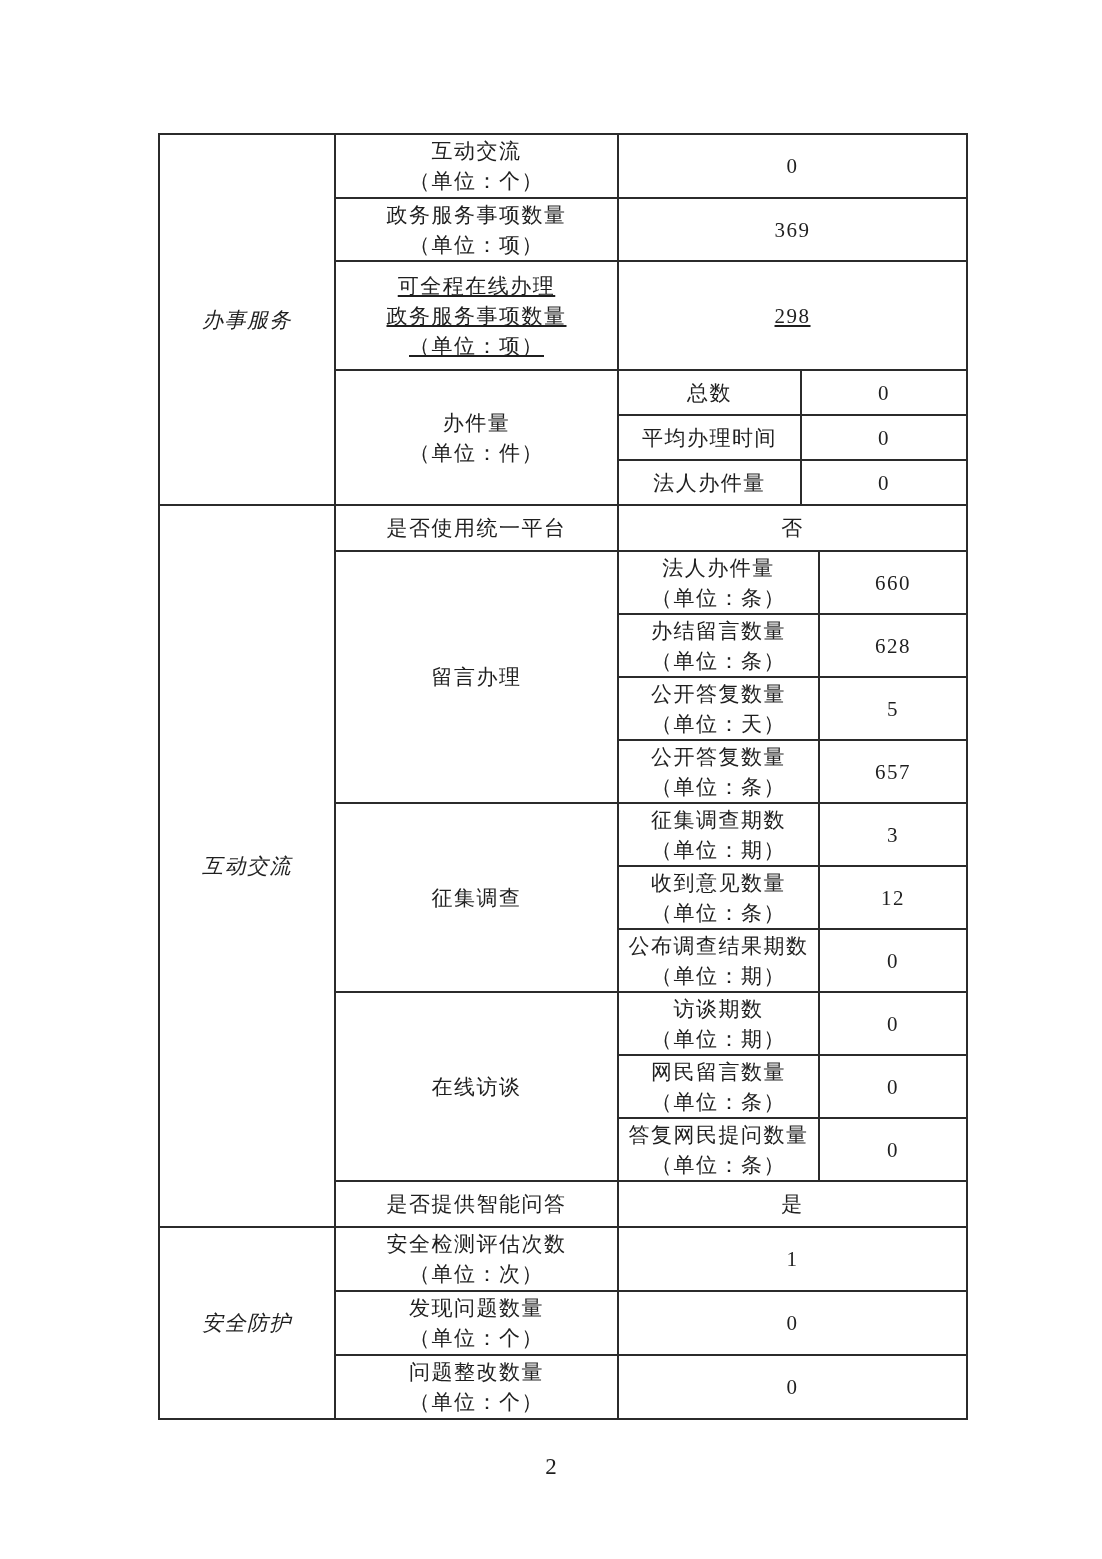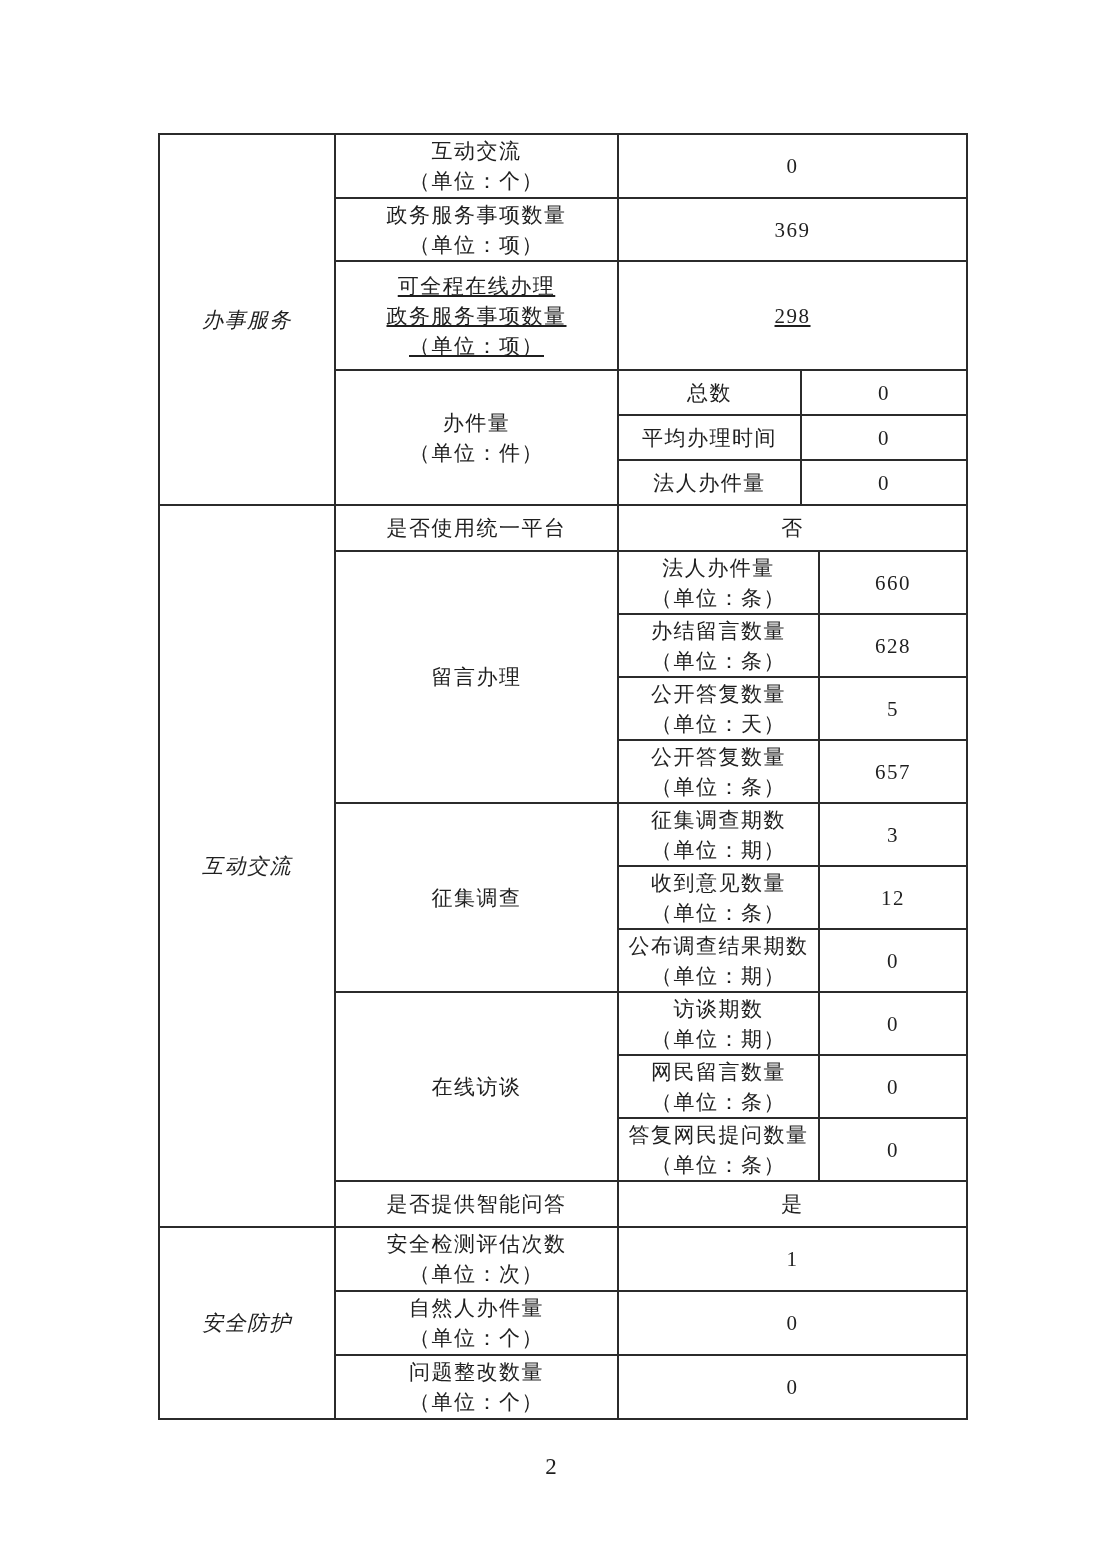--- a/index.html
+++ b/index.html
@@ -194,21 +194,21 @@
           <div>安全防护</div>
         </td>
         <td>
           <div class="ln">安全检测评估次数</div>
           <div class="ln">（单位：次）</div>
         </td>
         <td class="num" colspan="3">1</td>
       </tr>
       <tr class="rh64">
         <td>
-          <div class="ln">自然人办件量</div>
+          <div class="ln">发现问题数量</div>
           <div class="ln">（单位：个）</div>
         </td>
         <td class="num" colspan="3">0</td>
       </tr>
       <tr class="rh64">
         <td>
           <div class="ln">问题整改数量</div>
           <div class="ln">（单位：个）</div>
         </td>
         <td class="num" colspan="3">0</td>

